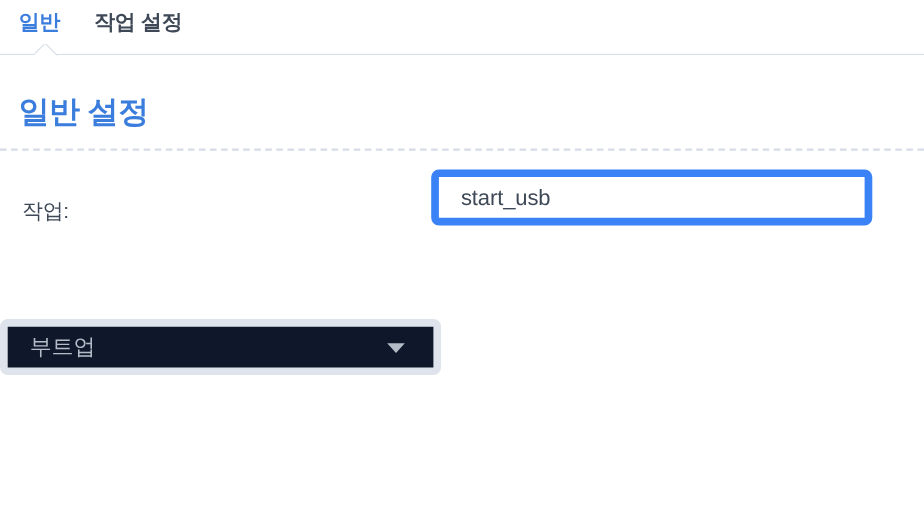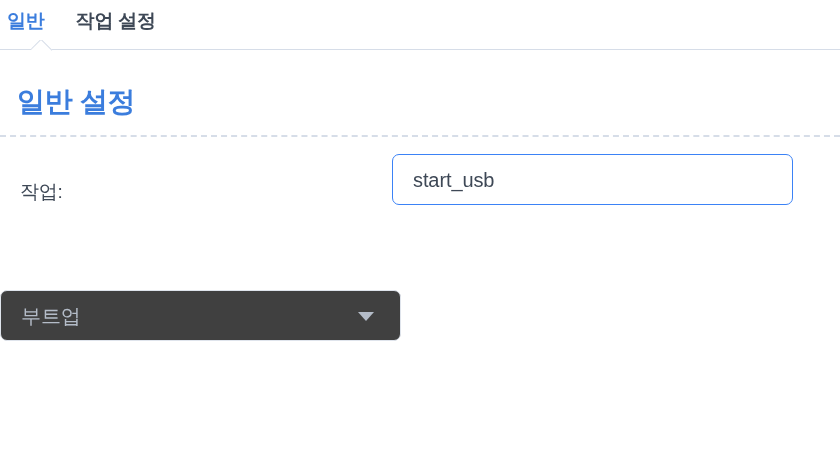--- a/index.html
+++ b/index.html
@@ -31,21 +31,21 @@
     font-size: 19px;
     font-weight: bold;
     letter-spacing: -0.2px;
     padding: 0 0 0 0;
     cursor: pointer;
     line-height: 26px;
     white-space: nowrap;
   }
   .tab-general {
     color: #3b7ddd;
-    margin-left: 7px;
+    margin-left: 17px;
     text-align: right;
   }
   .tab-task {
     color: #3e4856;
     margin-left: 31px;
   }
   
   .tabbar-rule {
     position: absolute;
     left: 0;
@@ -111,28 +111,28 @@
     white-space: nowrap;
   }
   .row-label.disabled {
     color: #b4bcc8;
   }
   .field {
     position: relative;
     width: 401px;
     height: 51px;
     box-sizing: border-box;
-    border: 1px solid #3b82f6;
+    border: 7px solid #3b82f6;
     border-radius: 7px;
     background: #ffffff;
     display: flex;
     align-items: center;
   }
   .field.disabled {
-    background: #404040;
+    background: #0f172a;
     border-color: #dfe4ec;
   }
   .field-value {
     font-size: 20px;
     color: #3e4856;
     padding-left: 20px;
     letter-spacing: -0.1px;
     line-height: 24px;
     white-space: nowrap;
     overflow: hidden;

